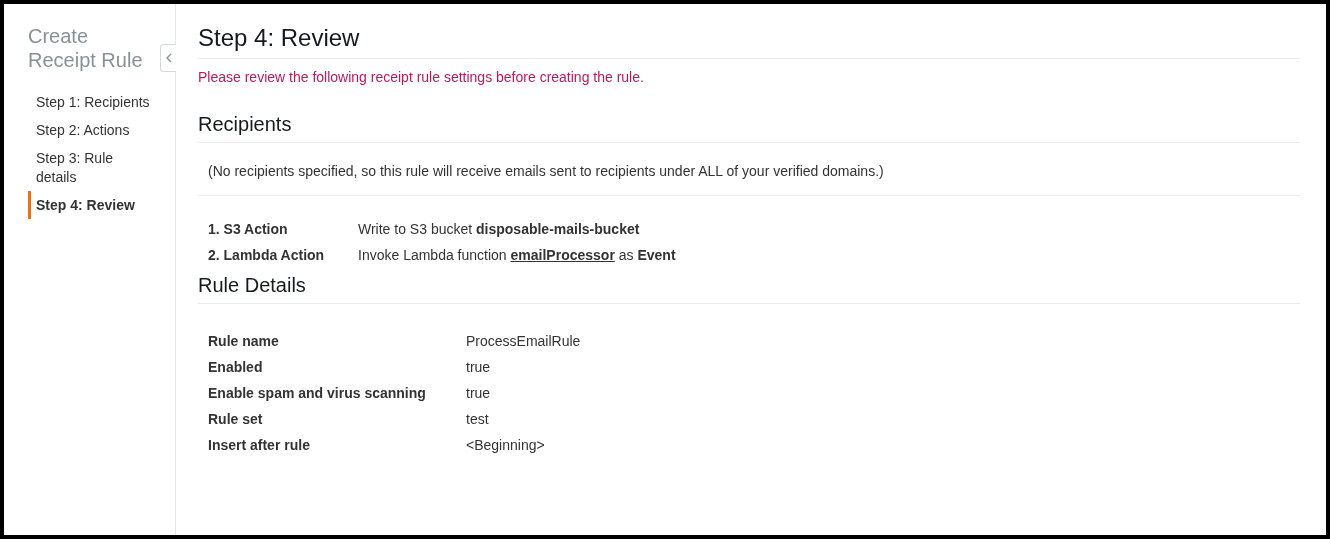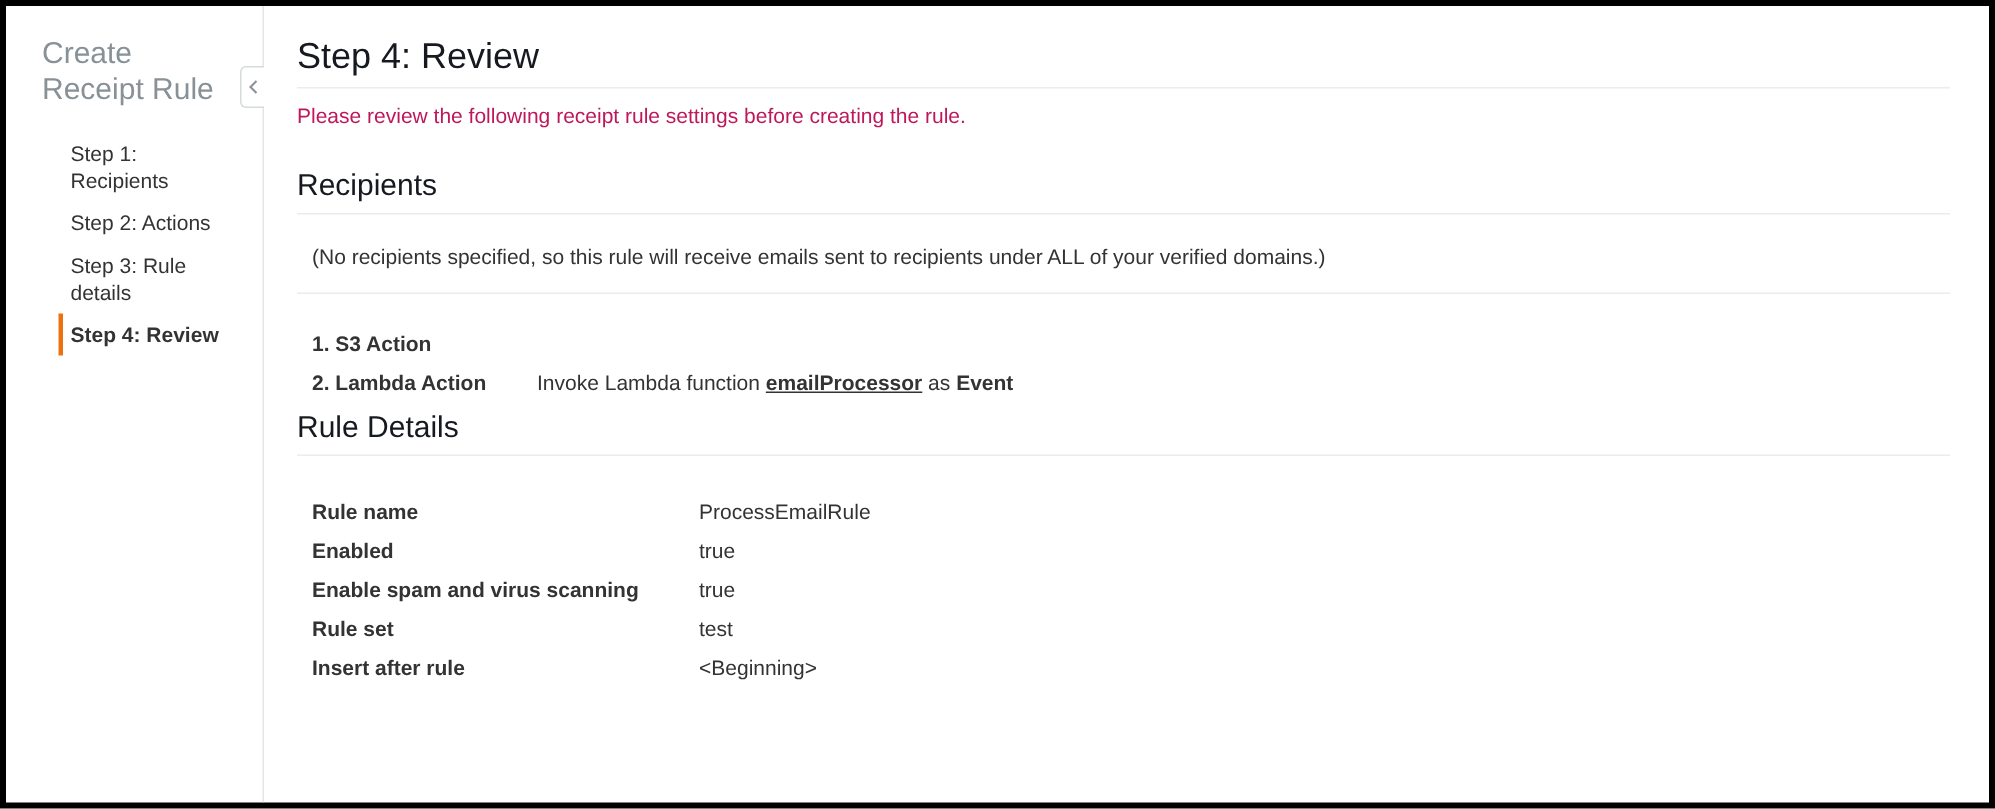--- a/index.html
+++ b/index.html
@@ -31,21 +31,20 @@
       line-height: 1.2;
       margin-bottom: 16px;
     }
     .nav { list-style: none; }
     .nav li {
       padding: 5px 0 5px 8px;
       font-size: 14px;
       color: #333;
       cursor: pointer;
       line-height: 1.3;
-      margin-left: 11px;
     }
     .nav li.active {
       font-weight: 700;
       color: #333;
       border-left: 3px solid #ec7211;
       padding-left: 5px;
     }
     .collapse-handle {
       position: absolute;
       right: -1px;
@@ -159,20 +158,23 @@
     <p class="intro">Please review the following receipt rule settings before creating the rule.</p>
 
     <h2 class="section-title">Recipients</h2>
     <hr class="hr">
     <div class="recipients-note">(No recipients specified, so this rule will receive emails sent to recipients under ALL of your verified domains.)</div>
 
     <hr class="hr">
     <div class="actions-table">
       <div class="action-row">
         <div class="action-label">1. S3 Action</div>
+        <div class="action-desc">
+          <span>Write to S3 bucket </span><b>disposable-mails-bucket</b>
+        </div>
       </div>
       <div class="action-row">
         <div class="action-label">2. Lambda Action</div>
         <div class="action-desc">
           <span>Invoke Lambda function </span><span class="link">emailProcessor</span><span> as </span><b>Event</b>
         </div>
       </div>
     </div>
 
     <h2 class="section-title">Rule Details</h2>

